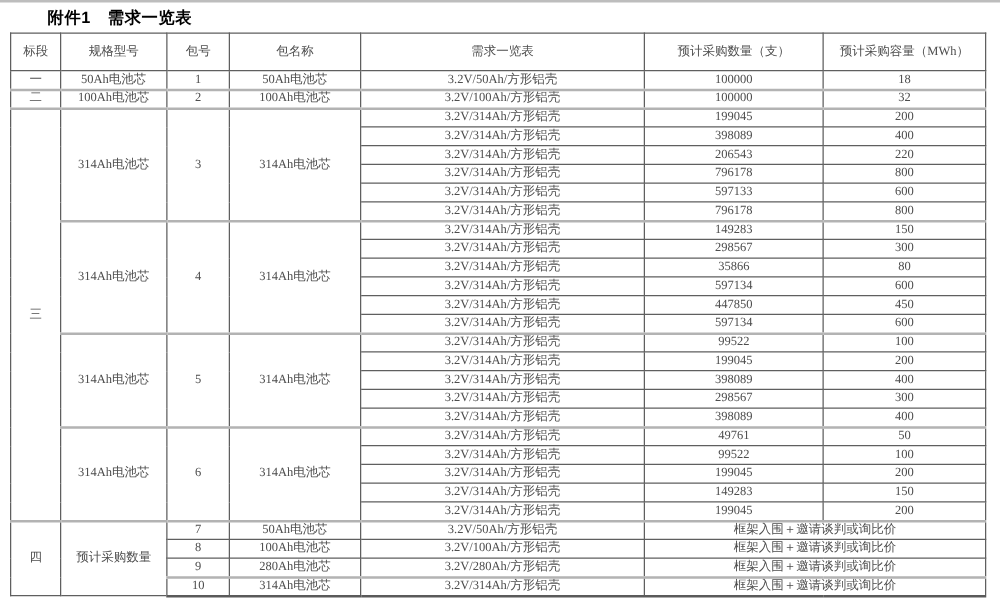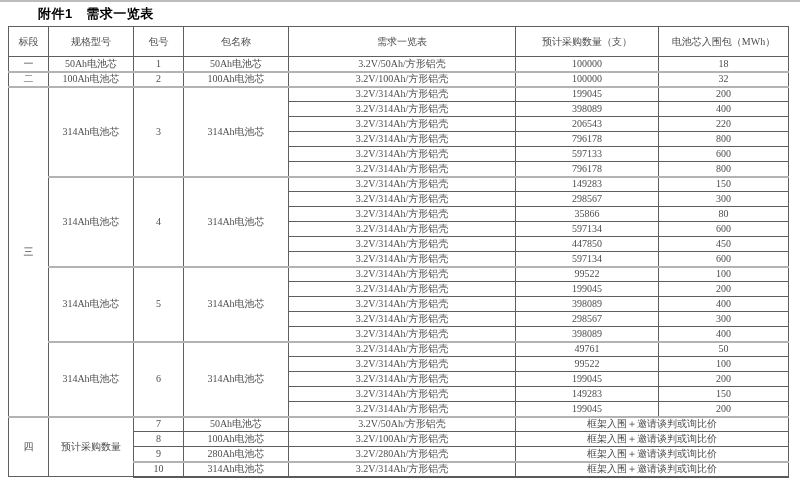--- a/index.html
+++ b/index.html
@@ -47,21 +47,21 @@
     <col style="width:130px">
   </colgroup>
   <thead>
     <tr>
         <th>标段</th>
         <th>规格型号</th>
         <th>包号</th>
         <th>包名称</th>
         <th>需求一览表</th>
         <th>预计采购数量（支）</th>
-        <th>电池芯入围包（MWh）</th>
+        <th>预计采购容量（MWh）</th>
       </tr>
   </thead>
   <tbody>
       <tr>
         <td rowspan="1">一</td>
         <td rowspan="1">50Ah电池芯</td>
         <td rowspan="1">1</td>
         <td rowspan="1">50Ah电池芯</td>
         <td>3.2V/50Ah/方形铝壳</td>
         <td>100000</td>

